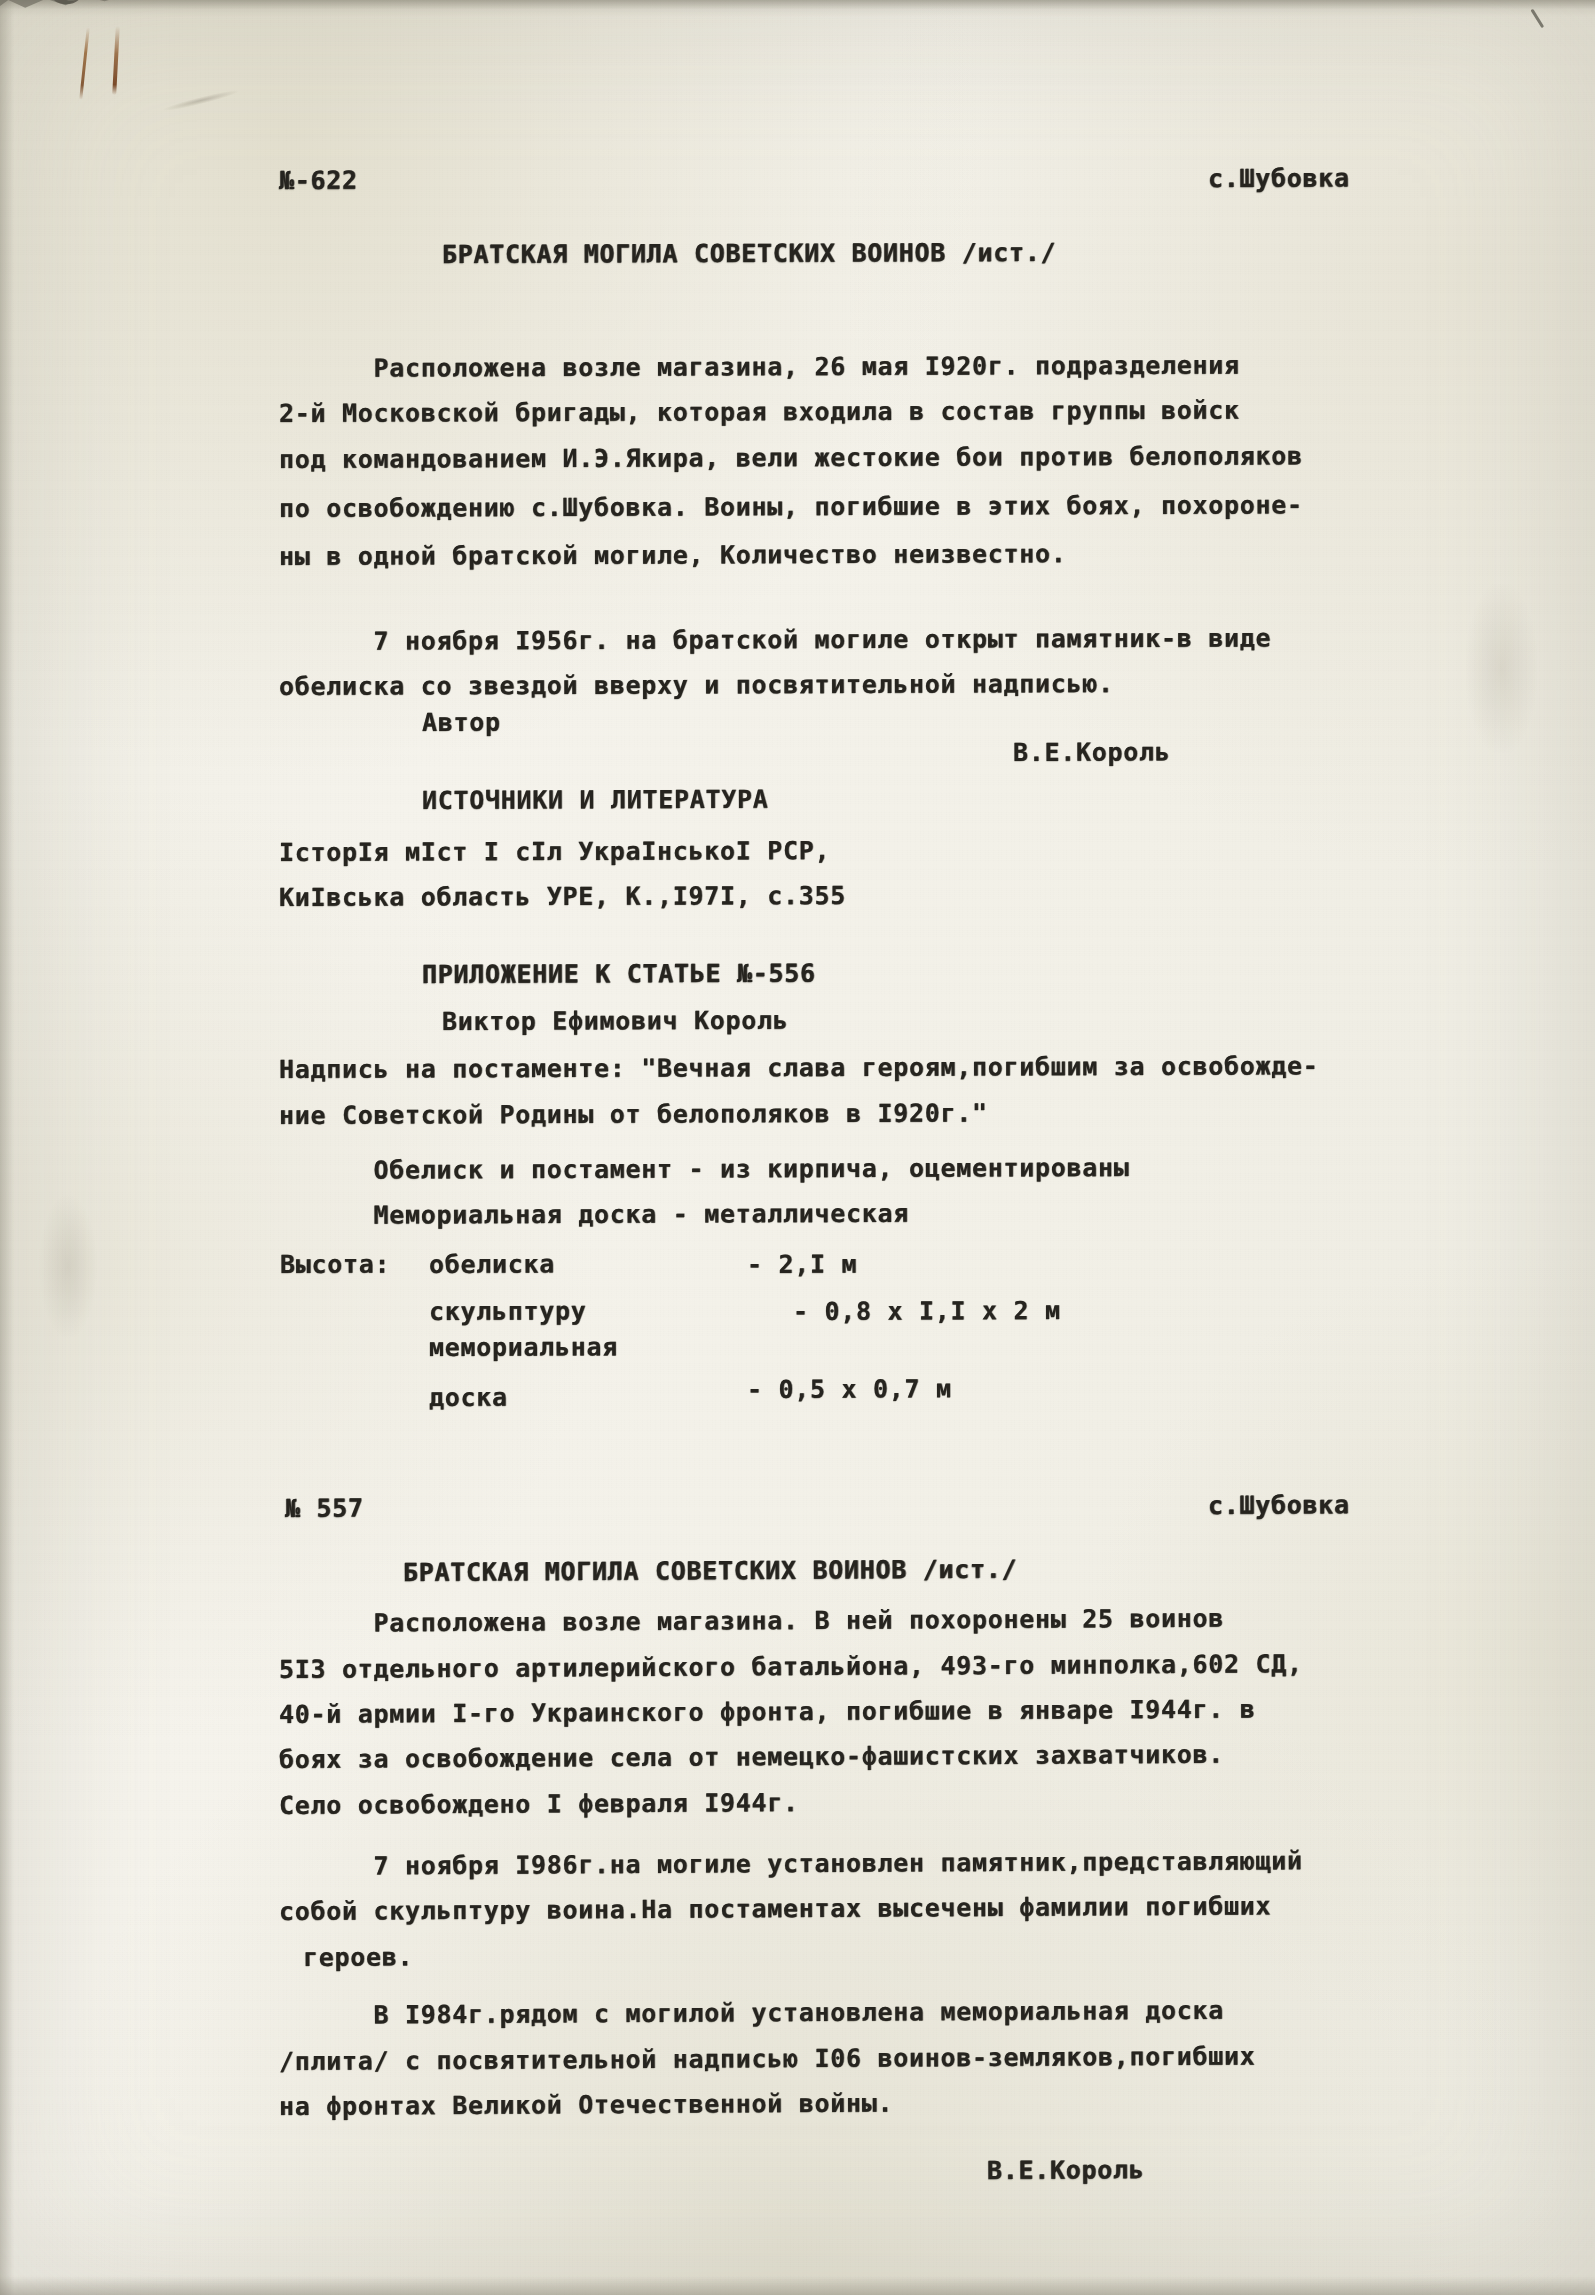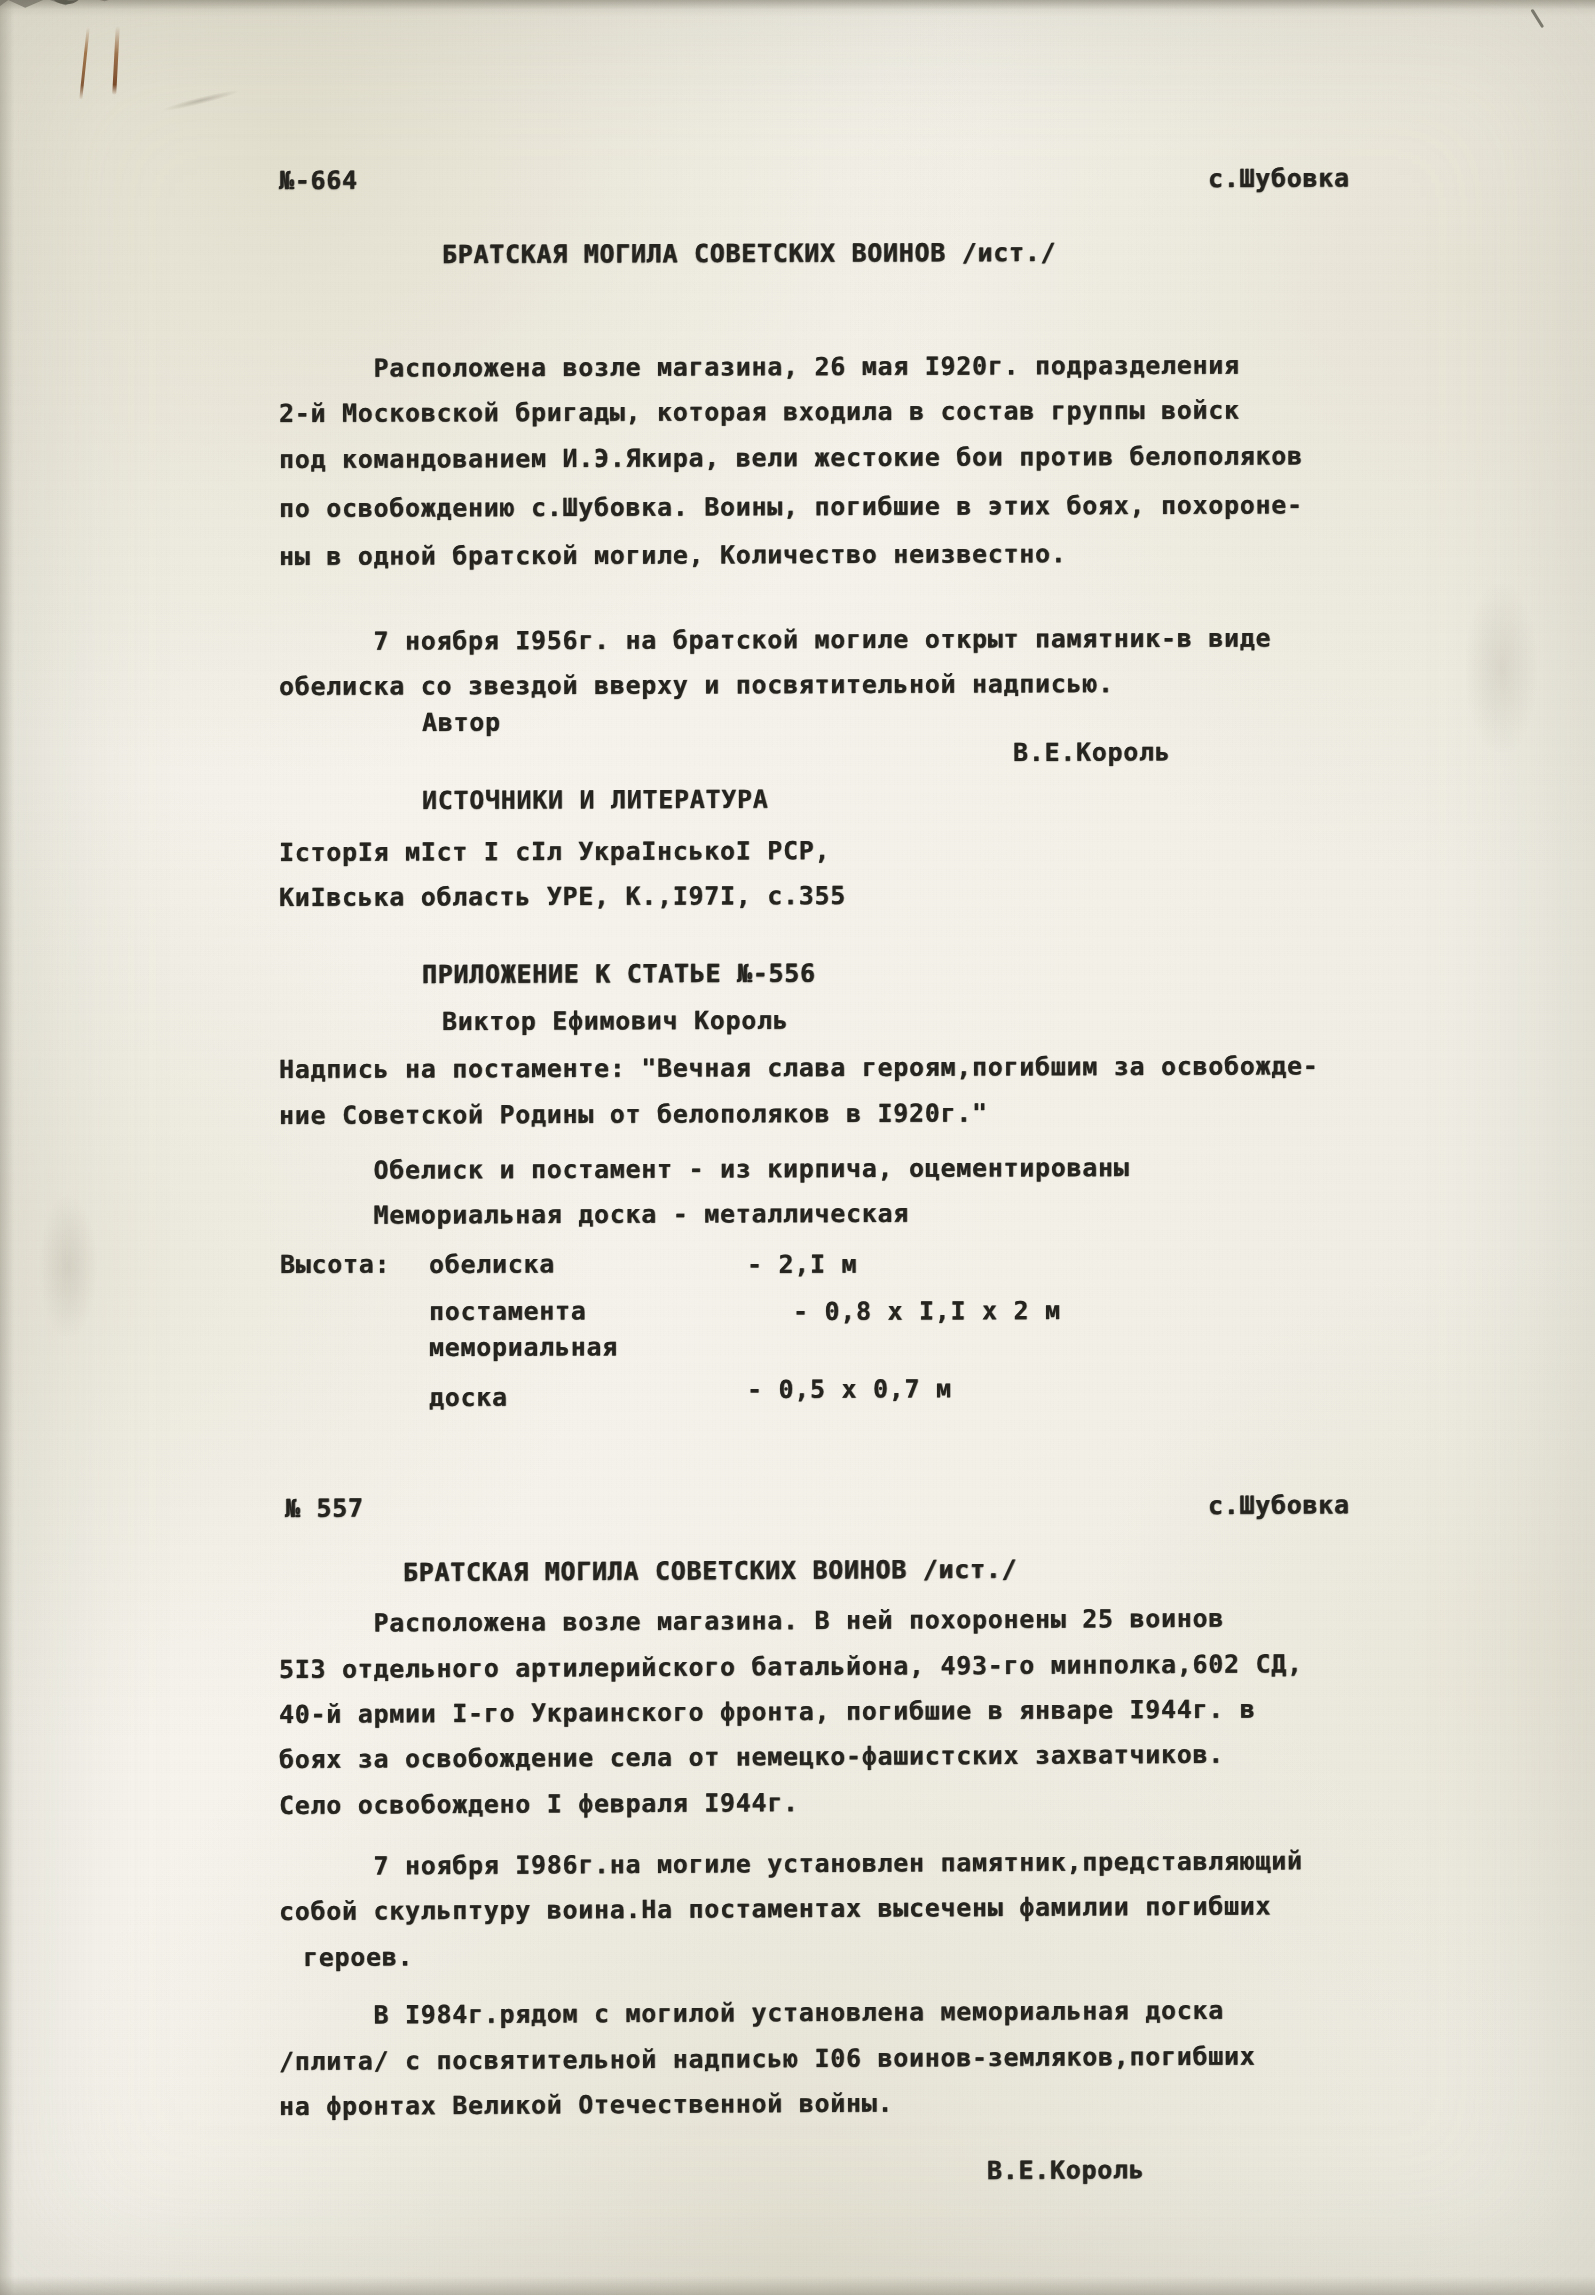--- a/index.html
+++ b/index.html
@@ -151,21 +151,21 @@
 
   <div class="mark mark-brown-1"></div>
   <div class="mark mark-brown-2"></div>
   <div class="mark mark-tick-tr"></div>
   <div class="mark mark-smudge-a"></div>
   <div class="mark mark-smudge-b"></div>
   <div class="mark mark-smudge-c"></div>
 
   <div class="doc">
 
-    <div class="line inky tilt-a" style="left:279px; top:166px;">№-664</div>
+    <div class="line inky tilt-a" style="left:279px; top:166px;">№-622</div>
     <div class="line inky tilt-a" style="left:1208px; top:164px;">с.Шубовка</div>
 
     <div class="line inky tilt-a" style="left:442px; top:240px;">БРАТСКАЯ МОГИЛА СОВЕТСКИХ ВОИНОВ /ист./</div>
 
     <div class="line tilt-a" style="left:279px; top:354px;">      Расположена возле магазина, 26 мая I920г. подразделения</div>
     <div class="line tilt-a" style="left:279px; top:399px;">2-й Московской бригады, которая входила в состав группы войск</div>
     <div class="line tilt-a" style="left:279px; top:445px;">под командованием И.Э.Якира, вели жестокие бои против белополяков</div>
     <div class="line tilt-a" style="left:279px; top:494px;">по освобождению с.Шубовка. Воины, погибшие в этих боях, похороне-</div>
     <div class="line tilt-a" style="left:279px; top:542px;">ны в одной братской могиле, Количество неизвестно.</div>
 
@@ -184,21 +184,21 @@
 
     <div class="line tilt-a" style="left:279px; top:1055px;">Надпись на постаменте: "Вечная слава героям,погибшим за освобожде-</div>
     <div class="line tilt-a" style="left:279px; top:1101px;">ние Советской Родины от белополяков в I920г."</div>
     <div class="line tilt-a" style="left:279px; top:1156px;">      Обелиск и постамент - из кирпича, оцементированы</div>
     <div class="line tilt-a" style="left:279px; top:1201px;">      Мемориальная доска - металлическая</div>
 
     <div class="line tilt-a" style="left:280px; top:1250px;">Высота:</div>
     <div class="line tilt-a" style="left:429px; top:1250px;">обелиска</div>
     <div class="line tilt-a" style="left:747px; top:1250px;">- 2,I м</div>
 
-    <div class="line tilt-a" style="left:429px; top:1297px;">постамента</div>
+    <div class="line tilt-a" style="left:429px; top:1297px;">скульптуру</div>
     <div class="line tilt-a" style="left:747px; top:1297px;margin-left:46px;">- 0,8 x I,I x 2 м</div>
 
     <div class="line tilt-a" style="left:429px; top:1323px; line-height:50px;">мемориальная
 доска</div>
     <div class="line tilt-a" style="left:747px; top:1375px;">- 0,5 x 0,7 м</div>
 
     <div class="line inky tilt-b" style="left:269px; top:1494px;padding-left:16px;">№ 557</div>
     <div class="line inky tilt-b" style="left:1208px; top:1491px;">с.Шубовка</div>
 
     <div class="line inky tilt-b" style="left:403px; top:1558px;">БРАТСКАЯ МОГИЛА СОВЕТСКИХ ВОИНОВ /ист./</div>

